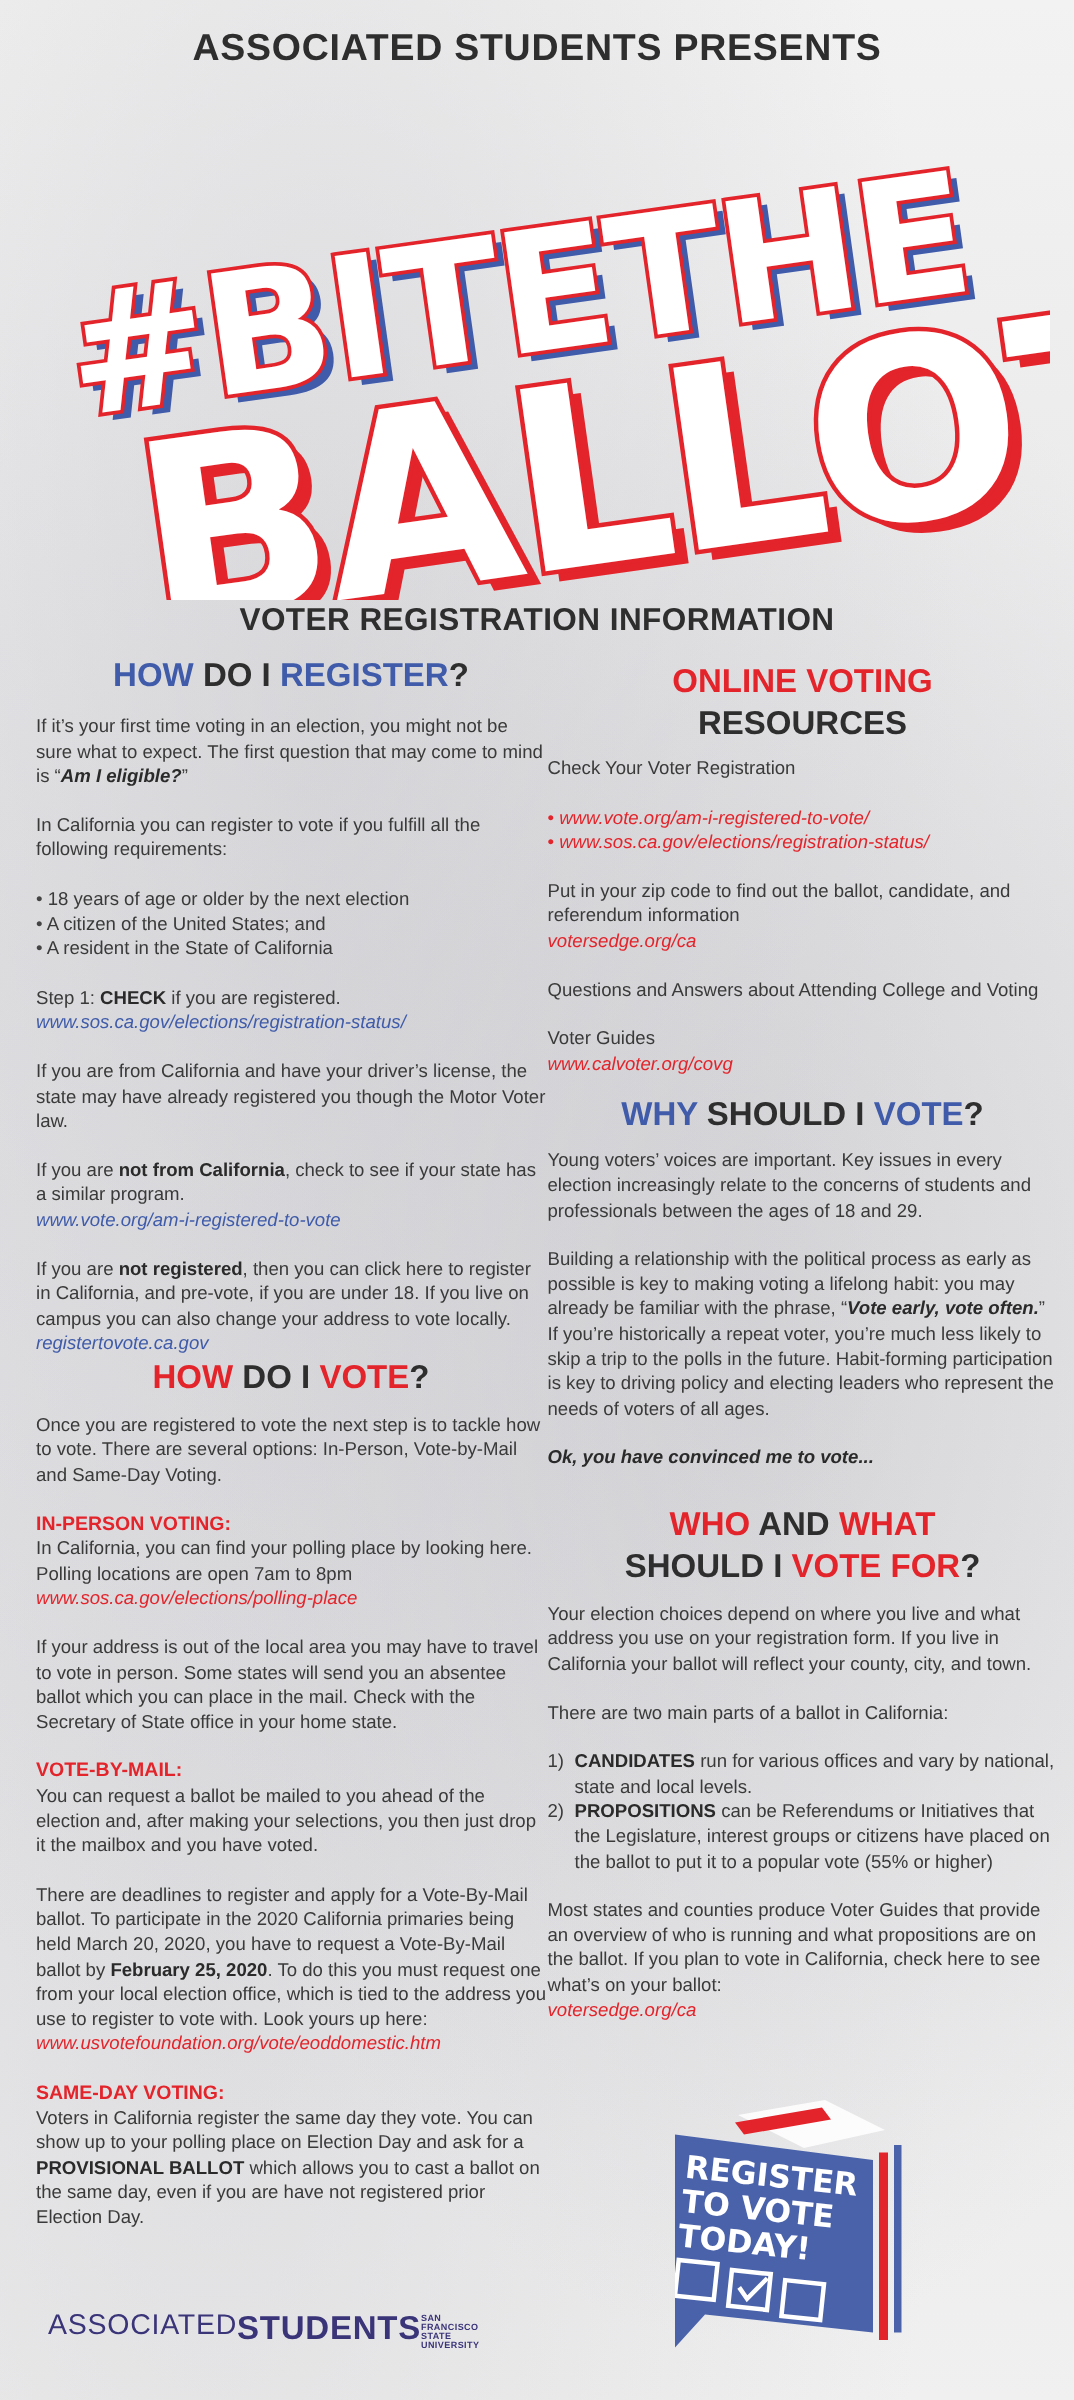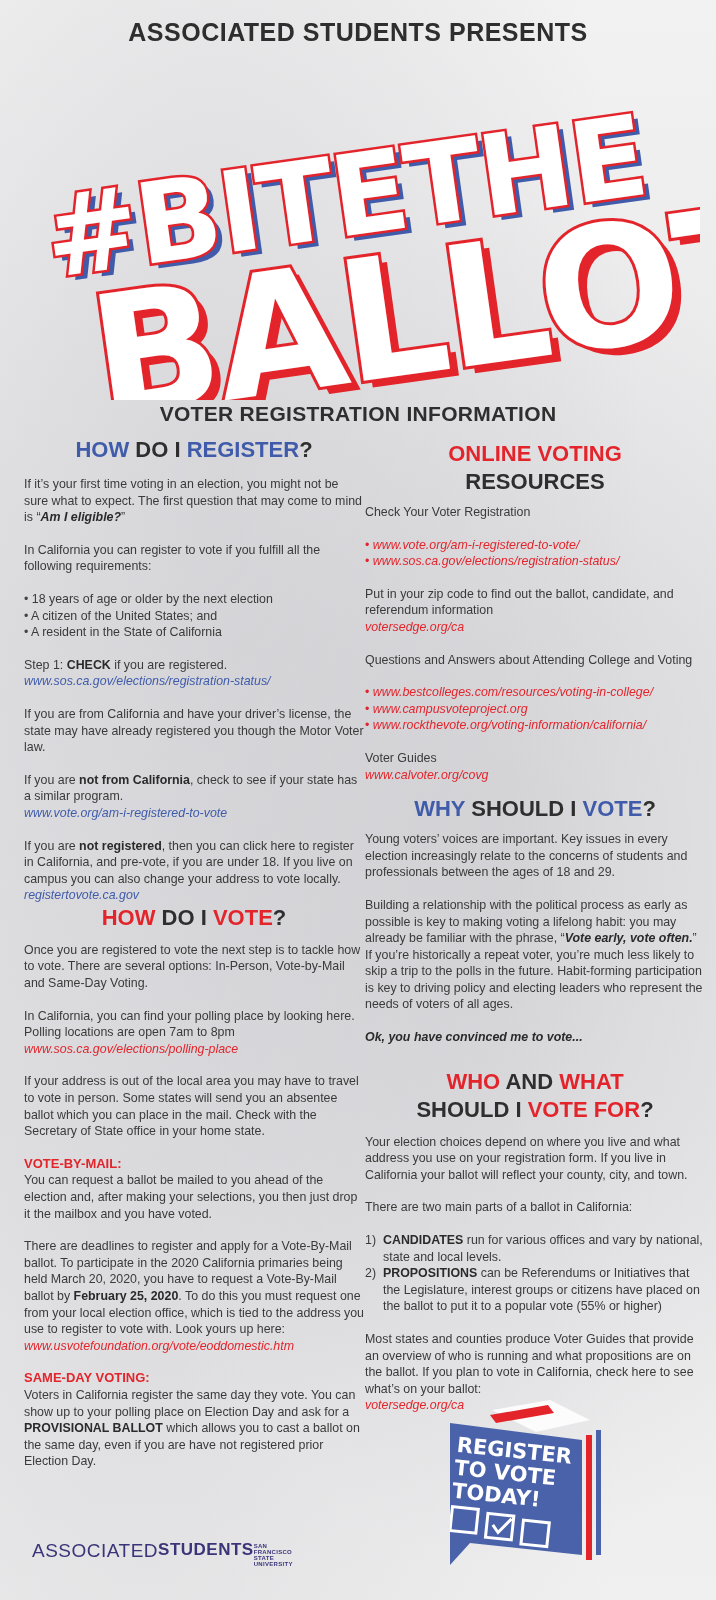--- a/index.html
+++ b/index.html
@@ -52,21 +52,21 @@
   ol.num { list-style: none; }
   ol.num li { display: flex; }
   ol.num li .n { width: 18px; flex: 0 0 18px; }
 
   .vote-box { position: absolute; left: 450px; top: 1395px; width: 160px; height: 175px; }
   .as-logo { position: absolute; left: 20px; top: 1524px; width: 240px; height: 60px; display: flex; align-items: center; }
   .as-mark { width: 90px; height: 50px; }
   .as-divider { width: 1px; height: 44px; background: #d4a93b; margin: 0 6px; }
   .as-text { display: flex; flex-direction: row; line-height: 1; }
   .as-t1 { color: #3a3479; font-size: 19px; letter-spacing: 0.5px; }
-  .as-t2 { color: #3a3479; font-size: 17px; font-weight: 700; letter-spacing: 0.5px; }
+  .as-t2 { color: #3a3479; font-size: 22px; font-weight: 700; letter-spacing: 0.5px; }
   .as-t3 { color: #3a3479; font-size: 6px; font-weight: 700; letter-spacing: 0.3px; margin-top: 2px; }
 </style>
 </head>
 <body>
 
 <div class="bg"></div>
 
 <div class="page">
 
   <div class="presents">ASSOCIATED STUDENTS PRESENTS</div>
@@ -116,20 +116,21 @@
       <a class="link-blue">registertovote.ca.gov</a>
     </p>
 
     <h2 style="margin-bottom:10px;">
       <span class="red">HOW</span>
       <span class="dark">DO I</span>
       <span class="red">VOTE</span><span class="dark">?</span>
     </h2>
     <p>Once you are registered to vote the next step is to tackle how to vote. There are several options: In-Person, Vote-by-Mail and Same-Day Voting.</p>
     <p>
+      <span class="sub">IN-PERSON VOTING:</span>
       <span>In California, you can find your polling place by looking here. Polling locations are open 7am to 8pm</span>
       <a class="link-red">www.sos.ca.gov/elections/polling-place</a>
     </p>
     <p>If your address is out of the local area you may have to travel to vote in person. Some states will send you an absentee ballot which you can place in the mail. Check with the Secretary of State office in your home state.</p>
     <p>
       <span class="sub">VOTE-BY-MAIL:</span>
       <span>You can request a ballot be mailed to you ahead of the election and, after making your selections, you then just drop it the mailbox and you have voted.</span>
     </p>
     <p>
       <span>There are deadlines to register and apply for a Vote-By-Mail ballot. To participate in the 2020 California primaries being held March 20, 2020,  you have to request a Vote-By-Mail ballot by </span><b>February 25, 2020</b><span>. To do this you must request one from your local election office, which is tied to the address you use to register to vote with.  Look yours up here:</span>
@@ -154,25 +155,20 @@
         <li><a class="link-red" style="display:inline;">www.sos.ca.gov/elections/registration-status/</a></li>
       </ul>
     <p></p>
     <p style="margin-top:16px;">
       <span>Put in your zip code to find out the ballot, candidate, and referendum information</span>
       <a class="link-red">votersedge.org/ca</a>
     </p>
     <p>
       <span>Questions and Answers about Attending College and Voting</span>
       </p>
-      <ul class="bul bul-red">
-        <li><a class="link-red" style="display:inline;">www.bestcolleges.com/resources/voting-in-college/</a></li>
-        <li><a class="link-red" style="display:inline;">www.campusvoteproject.org</a></li>
-        <li><a class="link-red" style="display:inline;">www.rockthevote.org/voting-information/california/</a></li>
-      </ul>
     <p></p>
     <p style="margin-top:16px; margin-bottom:12px;">
       <span>Voter Guides</span>
       <a class="link-red">www.calvoter.org/covg</a>
     </p>
 
     <h2 style="margin-bottom:8px;">
       <span class="blue">WHY</span>
       <span class="dark">SHOULD I</span>
       <span class="blue">VOTE</span><span class="dark">?</span>

